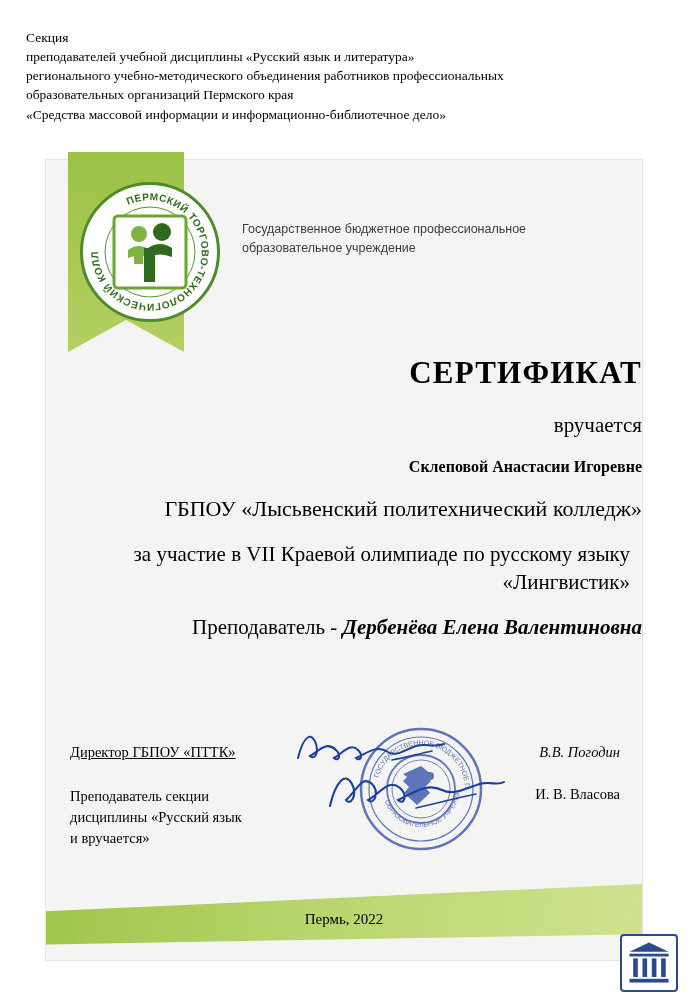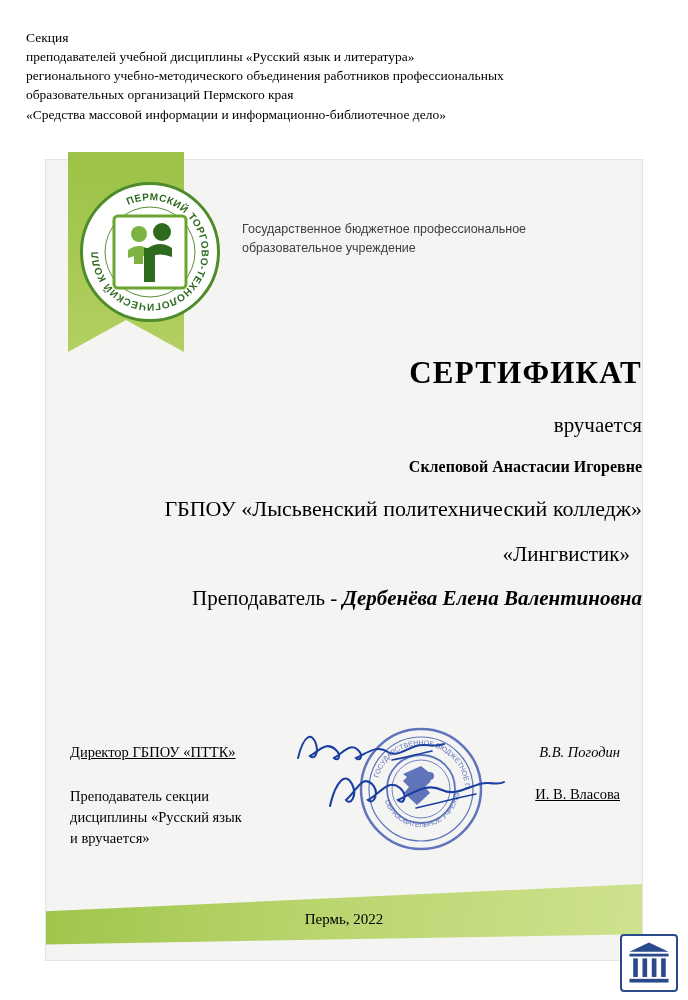--- a/index.html
+++ b/index.html
@@ -177,21 +177,20 @@
     left: 24px;
     top: 56px;
     font-size: 14.5px;
     line-height: 1.45;
   }
   .sig-name2 {
     position: absolute;
     right: 22px;
     top: 56px;
     font-size: 14.5px;
-    text-decoration: underline;
   }
 
   
   .signature1 {
     position: absolute;
     left: 246px;
     top: -6px;
     width: 160px;
     height: 46px;
     color: #1b3fa0;
@@ -280,20 +279,21 @@
     <div>Государственное бюджетное профессиональное</div>
     <div>образовательное учреждение</div>
   </div>
 
   <div class="body-block">
     <div class="title">СЕРТИФИКАТ</div>
     <div class="awarded">вручается</div>
     <div class="recipient">Склеповой Анастасии Игоревне</div>
     <div class="org">ГБПОУ «Лысьвенский политехнический колледж»</div>
     <div class="reason">
+      <div>за участие в VII Краевой олимпиаде по русскому языку</div>
       <div>«Лингвистик»</div>
     </div>
     <div class="teacher">
       <span>Преподаватель - </span><b>Дербенёва Елена Валентиновна</b>
     </div>
   </div>
 
   <div class="sig-area">
 
     <svg class="stamp" viewBox="0 0 150 150">

